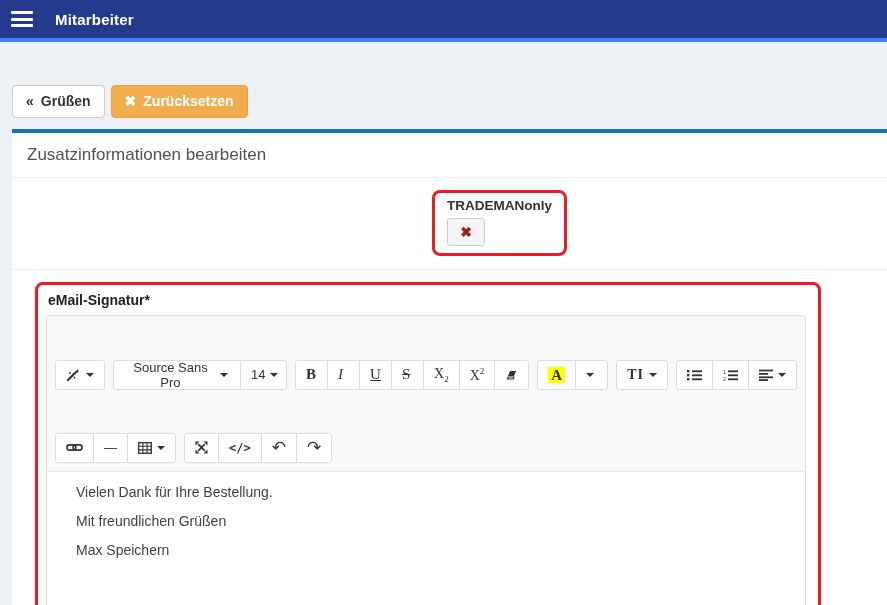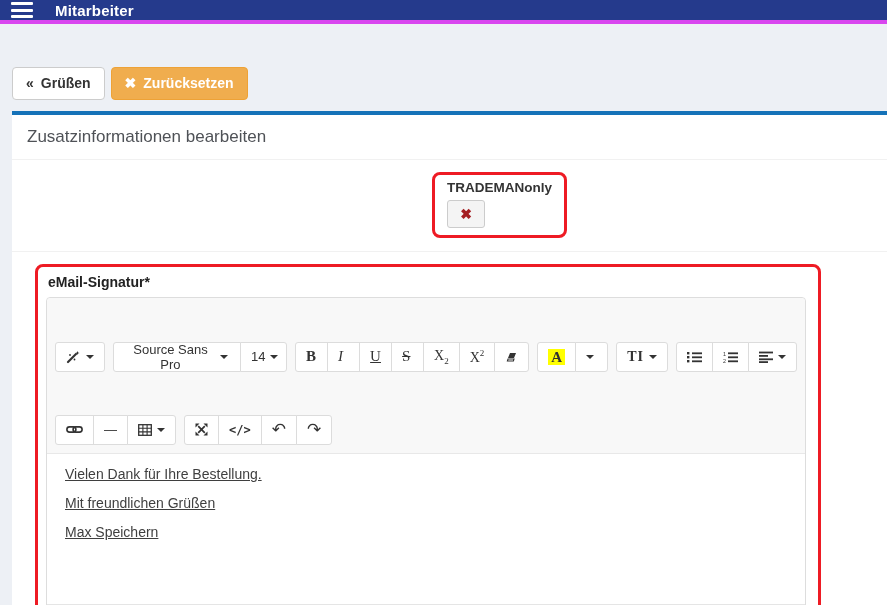--- a/index.html
+++ b/index.html
@@ -1,20 +1,20 @@
 <!DOCTYPE html>
 <html><head>
 <meta charset="utf-8">
 <style>
   * { margin:0; padding:0; box-sizing:border-box; }
   html,body { width:887px; height:605px; overflow:hidden; }
   body { font-family:"Liberation Sans", sans-serif; background:#edf0f5; color:#333; }
 
   
-  .app-header { height:24px; background:#253a8c; border-bottom:4px solid #d946ef; display:flex; align-items:center; }
+  .app-header { height:42px; background:#253a8c; border-bottom:4px solid #3b82f6; display:flex; align-items:center; }
   .hamburger { width:22px; height:16px; margin-left:11px; display:flex; flex-direction:column; justify-content:space-between; cursor:pointer; }
   .hamburger span { display:block; height:3px; background:#fff; border-radius:1px; }
   .app-title { color:#fff; font-size:15px; font-weight:bold; margin-left:22px; letter-spacing:.2px; }
 
   
   .actions { padding:43px 0 0 12px; display:flex; gap:6px; }
   .btn { display:inline-flex; align-items:center; gap:7px; font-family:inherit; font-size:14px; font-weight:600;
          padding:7px 13px; border-radius:4px; border:1px solid transparent; cursor:pointer; line-height:1.2; }
   .btn-default { background:#fff; border-color:#ccc; color:#333; }
   .btn-warning { background:#f0ad4e; border-color:#eea236; color:#fff; }
@@ -58,21 +58,21 @@
   .b-strike { text-decoration:line-through; font-family:"Liberation Serif", serif; font-size:15px; }
   .b-script { font-family:"Liberation Serif", serif; font-size:14px; }
   .b-script sub,.b-script sup { font-size:9px; }
   .color-A { background:#ffff00; font-weight:bold; font-family:"Liberation Serif", serif; font-size:15px; padding:0 3px; line-height:1.1; }
   .ti-label { font-family:"Liberation Serif", serif; font-weight:bold; font-size:14px; letter-spacing:1px; }
   .mono { font-family:"DejaVu Sans Mono", monospace; font-size:12px; font-weight:bold; }
   .u-arrow { font-size:17px; line-height:1; color:#333; }
   .fontname-btn { padding:0 12px; }
 
   .editor-content { padding:12px 14px; height:150px; font-size:14px; color:#3f3f3f; cursor:text; }
-  .editor-content p { margin:0 4px 13px;text-decoration:underline; }
+  .editor-content p { margin:0 15px 13px; }
 
   .statusbar { height:15px; background:#f5f5f5; border-top:1px solid #e5e5e5; border-radius:0 0 4px 4px;
                display:flex; align-items:center; justify-content:center; cursor:ns-resize; }
   .grip { width:24px; height:7px; border-top:1px solid #bbb; border-bottom:1px solid #bbb; position:relative; }
   .grip::after { content:""; position:absolute; left:0; right:0; top:2px; border-top:1px solid #bbb; }
 
   svg.icon { display:block; }
 </style>
 </head>
 <body>

